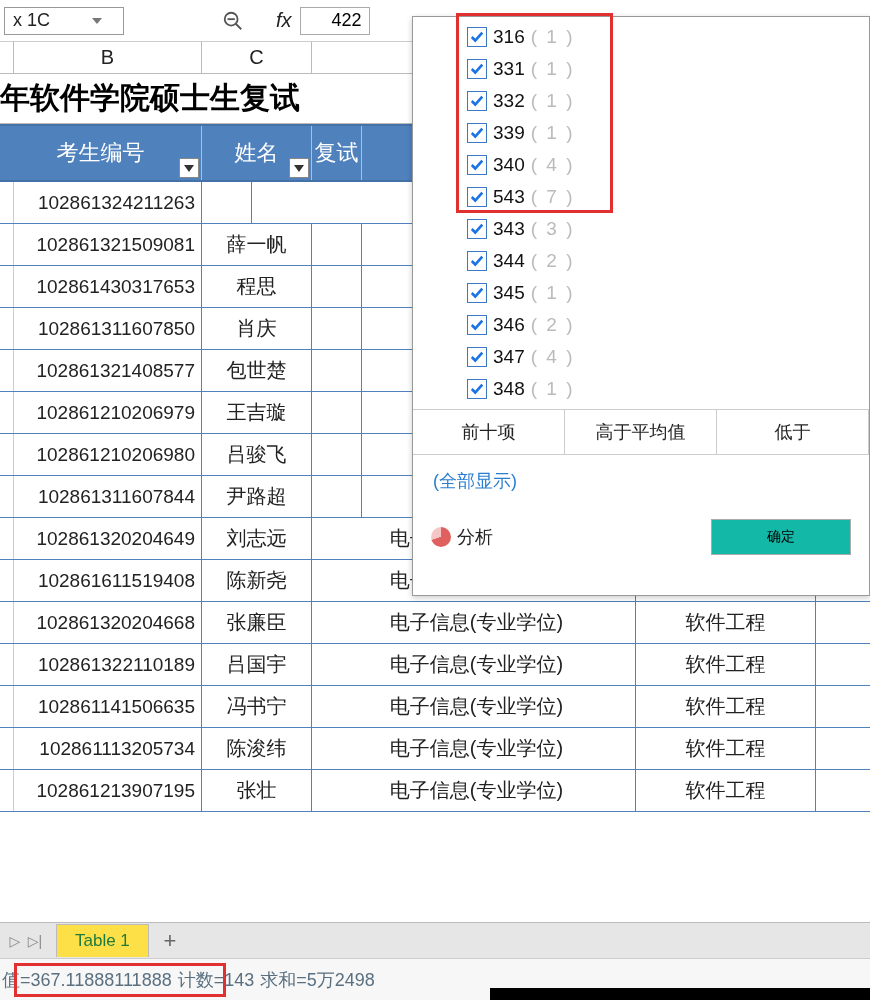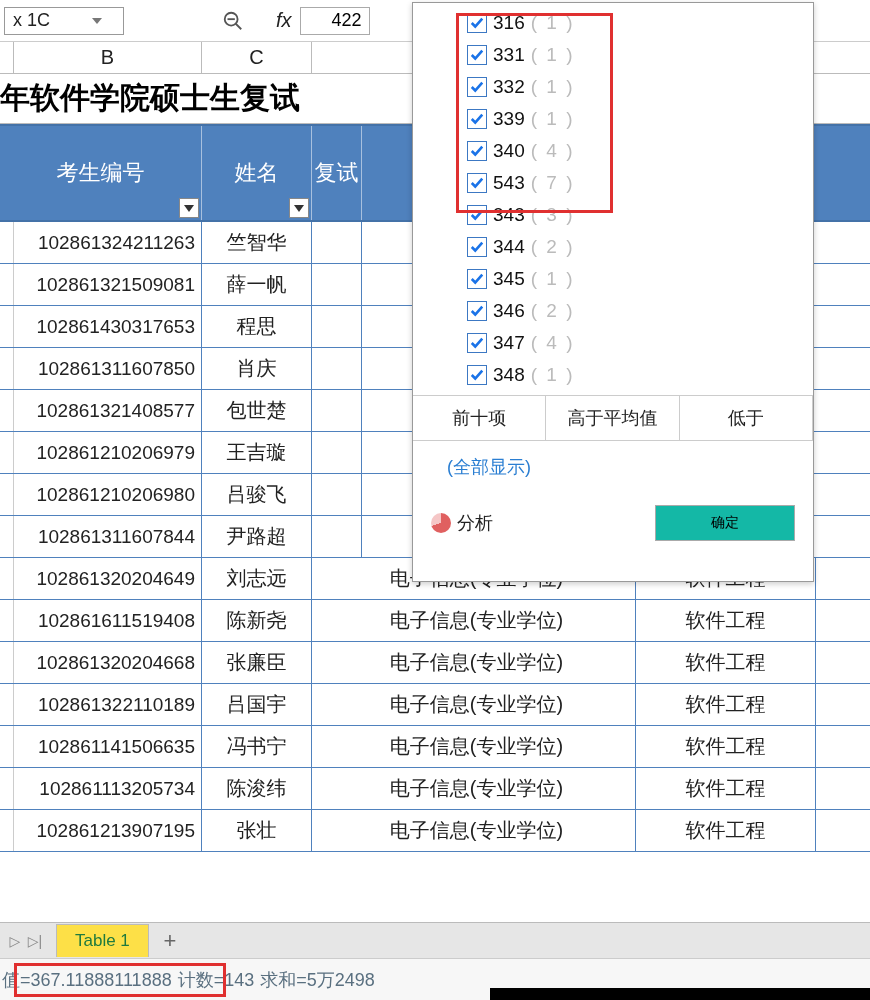--- a/index.html
+++ b/index.html
@@ -73,21 +73,21 @@
   
   .header-row {
     display: flex;
     background: #4f81bd;
     border-top: 2px solid #4472a8;
     border-bottom: 2px solid #4472a8;
   }
   .header-row > div {
     color: #fff;
     font-size: 22px;
-    padding: 32px 0;
+    padding: 12px 0;
     display: flex;
     align-items: center;
     justify-content: center;
     position: relative;
     border-right: 1px solid #a8c0de;
   }
   .hcell-b { width: 202px; }
   .hcell-c { width: 110px; }
   .hcell-d { width: 50px; }
   .filter-btn {
@@ -141,22 +141,22 @@
   .cell-e {
     width: 180px;
     border-right: 1px solid #4f81bd;
     display: flex; align-items: center; justify-content: center;
     font-size: 20px;
     color: #222;
   }
   
   .filter-panel {
     position: absolute;
-    top: 2px; left: 412px;
-    width: 402px;
+    top: 16px; left: 412px;
+    width: 458px;
     height: 580px;
     background: #fff;
     border: 1px solid #999;
     box-shadow: 0 2px 6px rgba(0,0,0,.2);
     display: flex; flex-direction: column;
   }
   .fp-list {
     padding: 4px 0 4px 54px;
     overflow: hidden;
   }
@@ -188,21 +188,21 @@
     border-bottom: 1px solid #ccc;
   }
   .fp-tabs > div {
     flex: 1;
     text-align: center;
     padding: 10px 0;
     font-size: 18px;
     border-right: 1px solid #ccc;
     color: #222;
   }
-  .fp-showall { padding: 14px 34px; color: #2a7ed2; font-size: 18px; }
+  .fp-showall { padding: 14px 20px; color: #2a7ed2; font-size: 18px; }
   .fp-bottom {
     display: flex; align-items: center;
     padding: 12px 18px 16px 18px;
     gap: 6px;
   }
   .pie-icon {
     width: 20px; height: 20px;
     border-radius: 50%;
     background: conic-gradient(#e06060 0 70%, #f5c6c6 70% 100%);
   }
@@ -311,21 +311,20 @@
   </div>
   <div class="hcell-d">
     <span>复试</span>
   </div>
 </div>
 
 <div id="rows-container">
     <div class="data-row">
       <div class="gut"></div>
       <div class="cell-b">102861324211263</div>
-      <div class="cell-c">竺智华</div>
       <div class="cell-d"></div>
     </div>
     <div class="data-row">
       <div class="gut"></div>
       <div class="cell-b">102861321509081</div>
       <div class="cell-c">薛一帆</div>
       <div class="cell-d"></div>
     </div>
     <div class="data-row">
       <div class="gut"></div>

